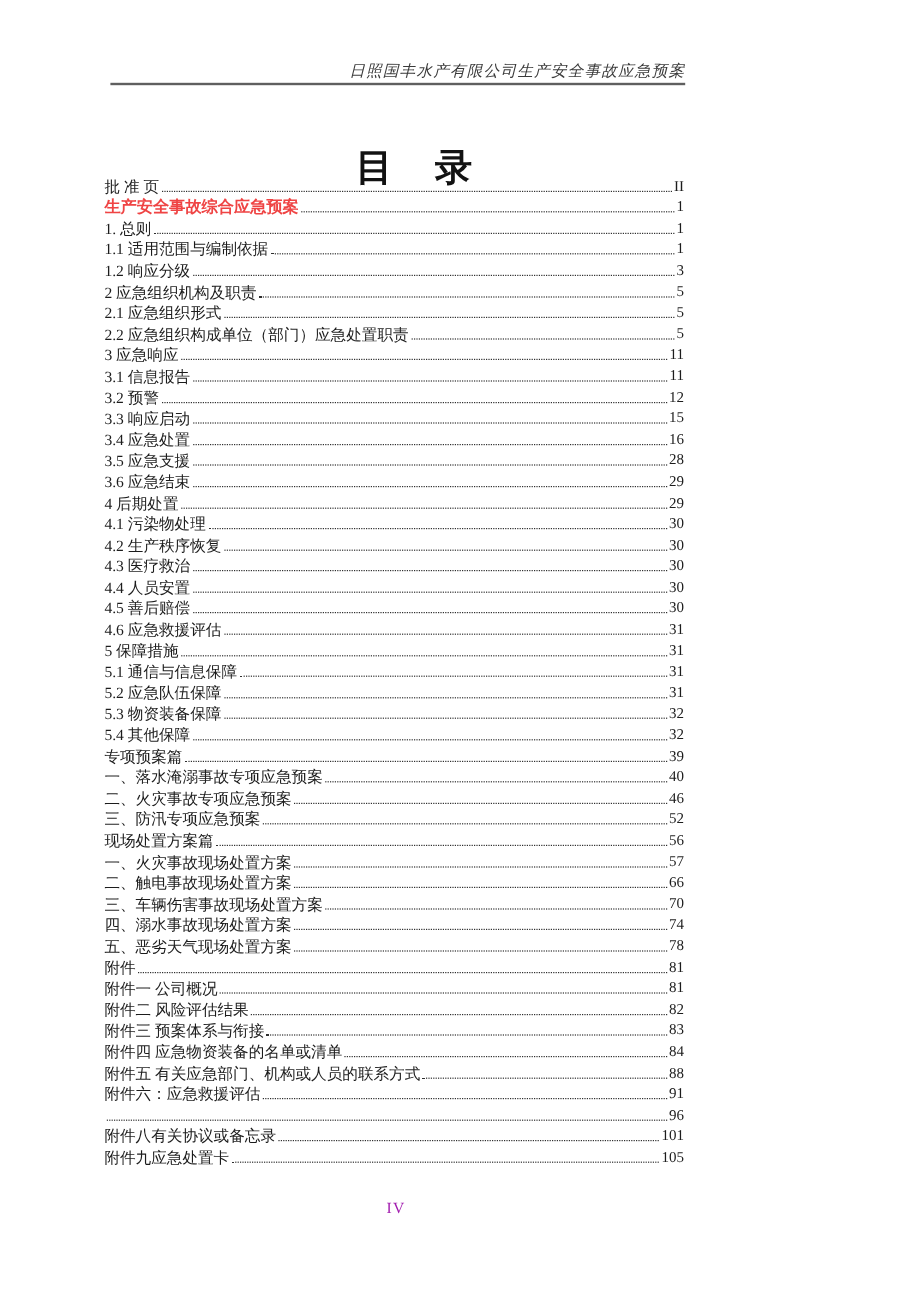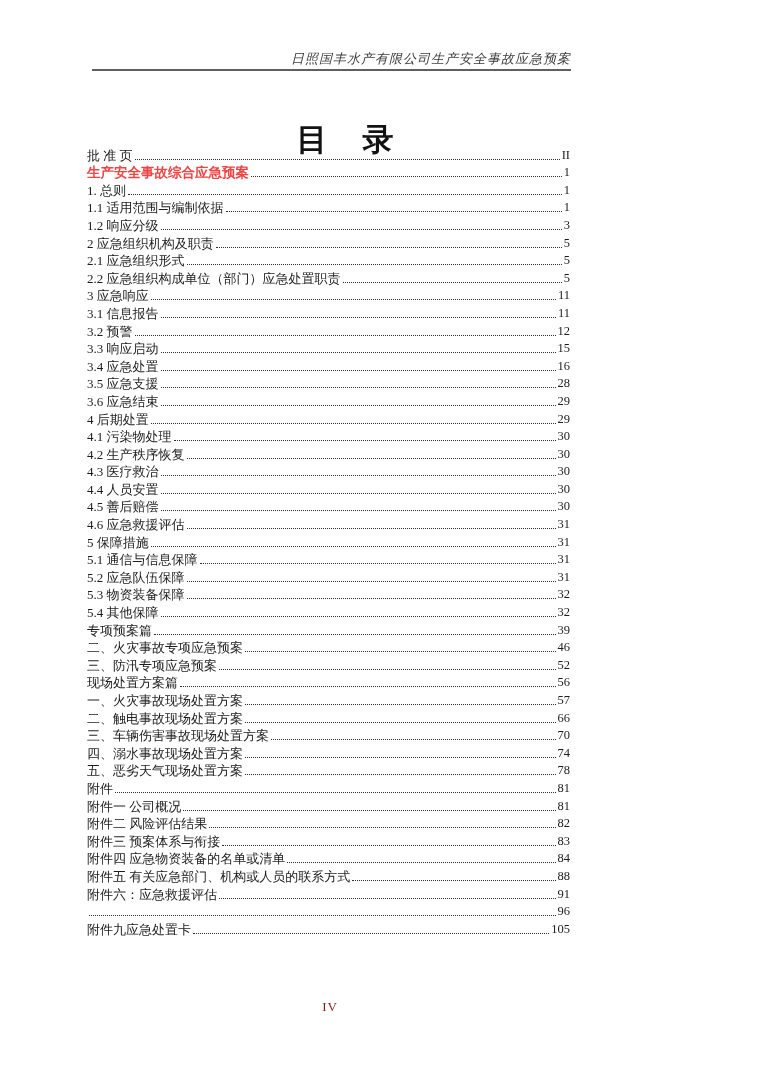--- a/index.html
+++ b/index.html
@@ -71,21 +71,21 @@
     font-size: 13.5px;
     color: #ef4444;
   }
   .footer {
     position: absolute;
     top: 999px;
     left: 0;
     width: 100%;
     text-align: center;
     font-size: 13px;
-    color: #7f1d1d;
+    color: #a21caf;
     letter-spacing: 1px;
   }
 </style>
 </head>
 <body>
 
 <div class="page">
   <div class="header-text">日照国丰水产有限公司生产安全事故应急预案</div>
   <div class="header-rule"></div>
 
@@ -226,20 +226,25 @@
         <span class="toc-label">5.4 其他保障</span>
         <span class="toc-dots"></span>
         <span class="toc-page">32</span>
       </div>
       <div class="toc-row">
         <span class="toc-label">专项预案篇</span>
         <span class="toc-dots"></span>
         <span class="toc-page">39</span>
       </div>
       <div class="toc-row">
+        <span class="toc-label">一、落水淹溺事故专项应急预案</span>
+        <span class="toc-dots"></span>
+        <span class="toc-page">40</span>
+      </div>
+      <div class="toc-row">
         <span class="toc-label">二、火灾事故专项应急预案</span>
         <span class="toc-dots"></span>
         <span class="toc-page">46</span>
       </div>
       <div class="toc-row">
         <span class="toc-label">三、防汛专项应急预案</span>
         <span class="toc-dots"></span>
         <span class="toc-page">52</span>
       </div>
       <div class="toc-row">
@@ -303,20 +308,25 @@
         <span class="toc-page">88</span>
       </div>
       <div class="toc-row">
         <span class="toc-label">附件六：应急救援评估</span>
         <span class="toc-dots"></span>
         <span class="toc-page">91</span>
       </div>
       <div class="toc-row">
         <span class="toc-dots"></span>
         <span class="toc-page">96</span>
+      </div>
+      <div class="toc-row">
+        <span class="toc-label">附件八有关协议或备忘录</span>
+        <span class="toc-dots"></span>
+        <span class="toc-page">101</span>
       </div>
       <div class="toc-row">
         <span class="toc-label">附件九应急处置卡</span>
         <span class="toc-dots"></span>
         <span class="toc-page">105</span>
       </div>
     </div>
 
   <div class="footer">
     <span>IV</span>

